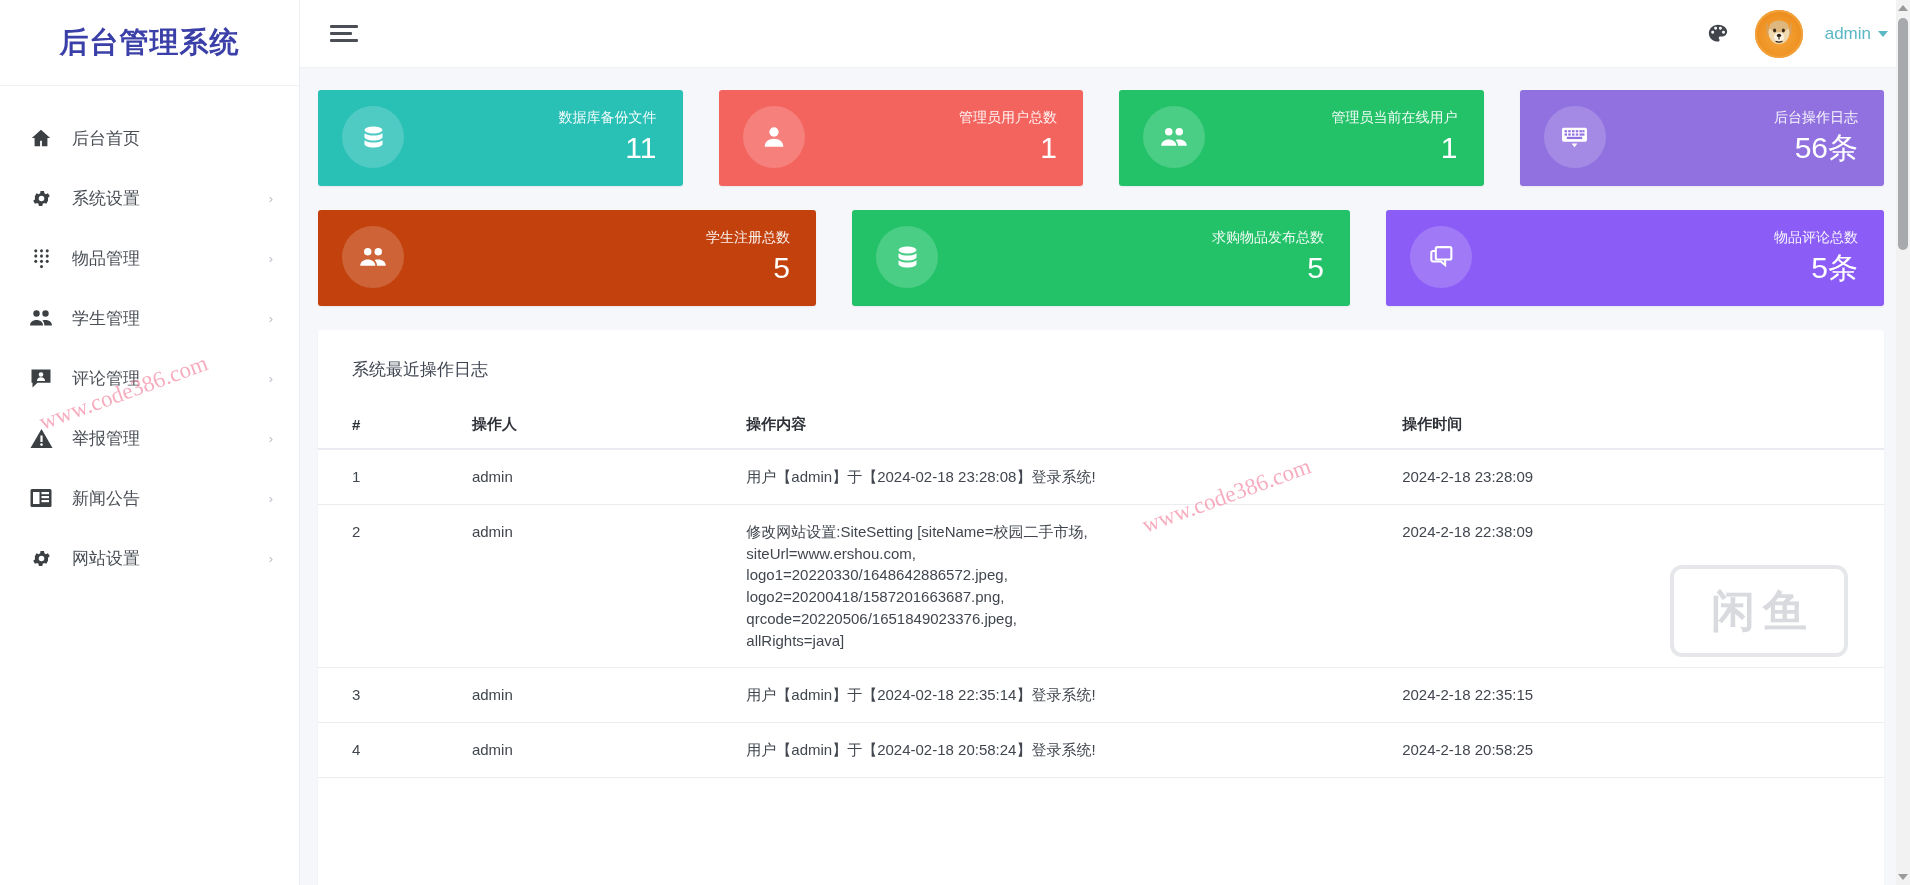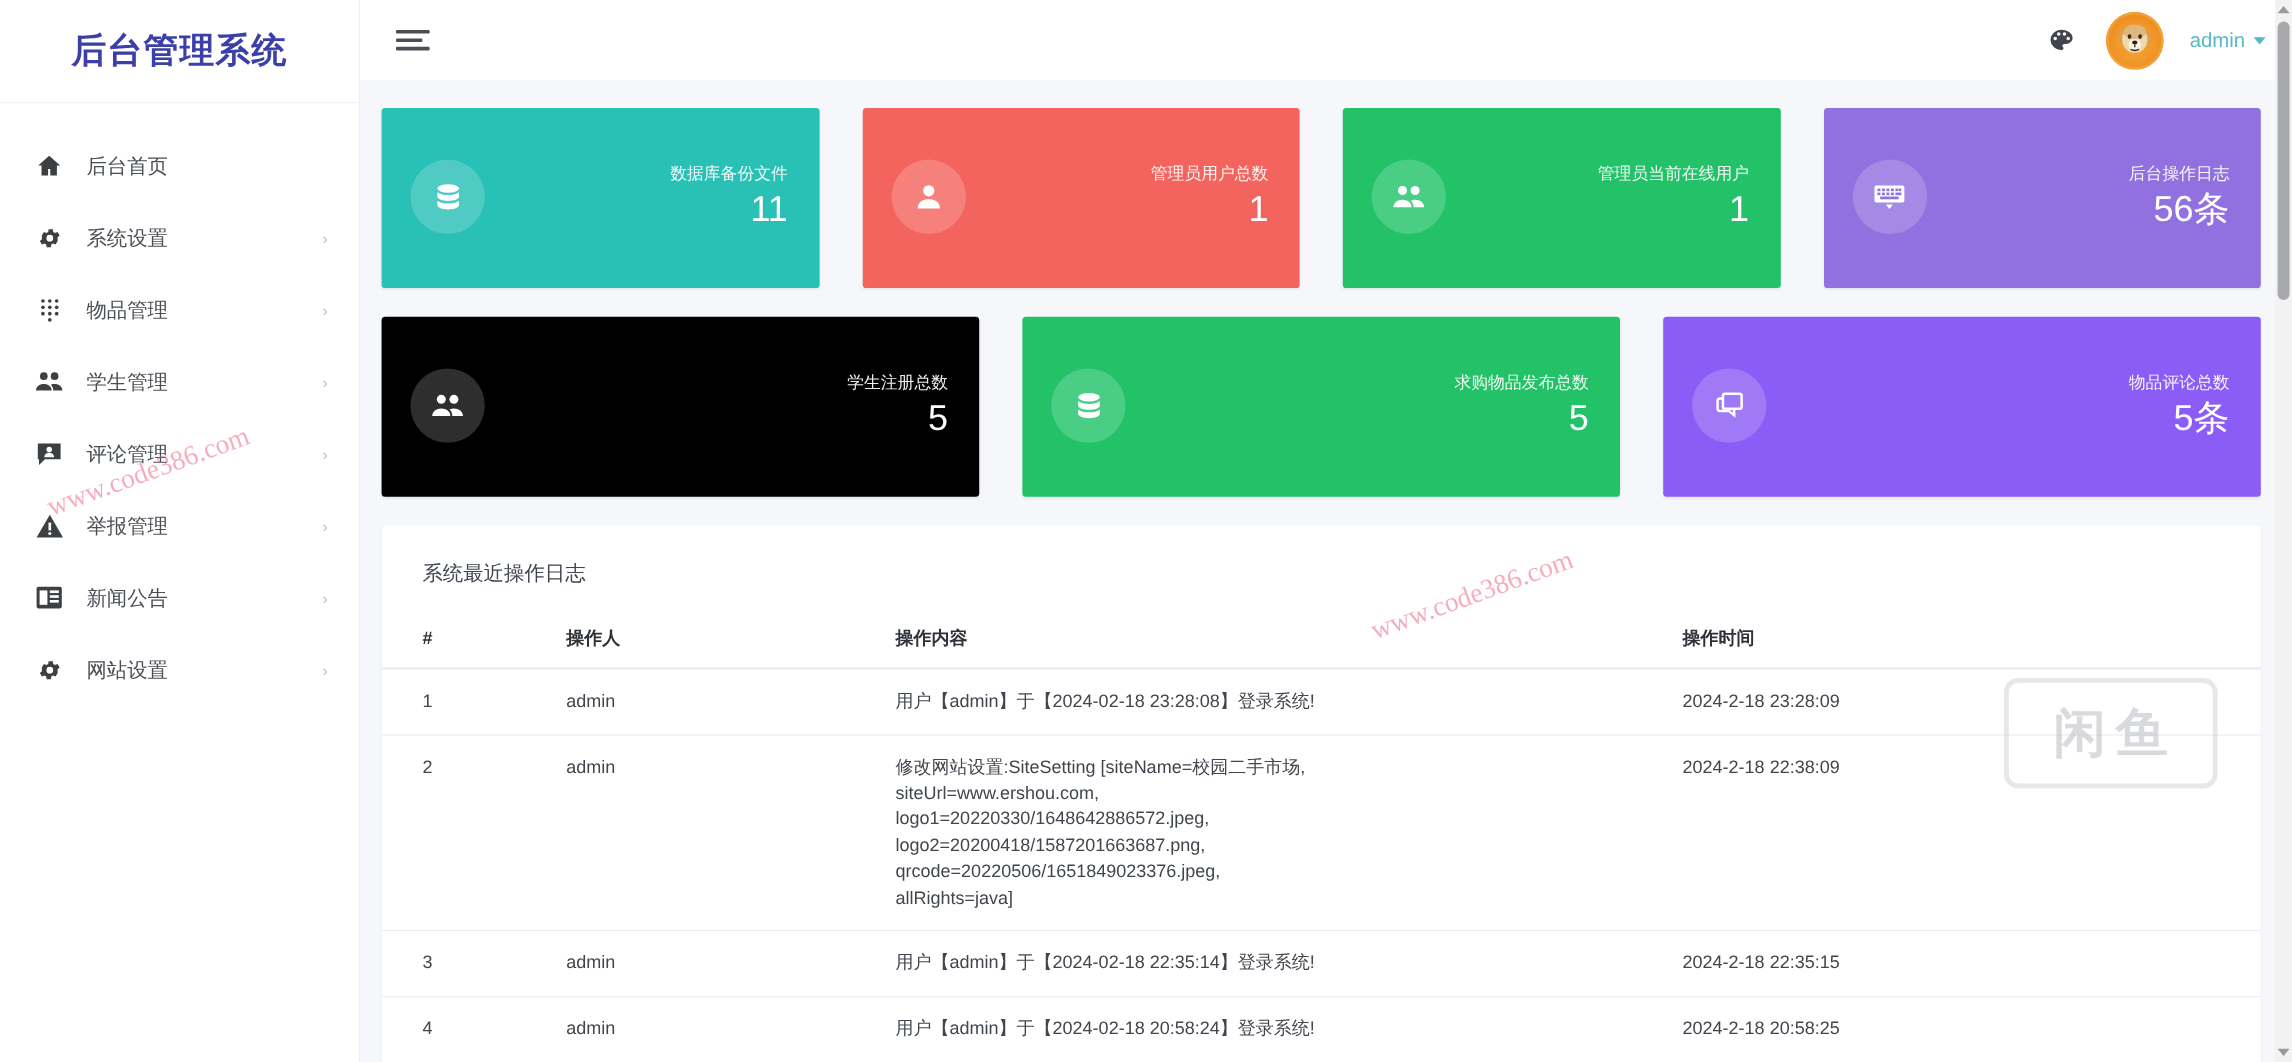--- a/index.html
+++ b/index.html
@@ -95,21 +95,21 @@
   }
 
   
   .content {
     padding: 22px 26px 0 18px;
     height: calc(885px - 68px);
     position: relative;
   }
   .cards-row { display: flex; gap: 36px; margin-bottom: 24px; }
   .stat-card {
-    flex: 1; height: 150px; border-radius: 3px;
+    flex: 1; height: 96px; border-radius: 3px;
     display: flex; align-items: center;
     padding: 0 26px 2px 24px;
     color: #fff; cursor: pointer;
     box-shadow: 0 1px 2px rgba(0,0,0,0.06);
     gap: 44px;
   }
   .stat-ico-wrap {
     width: 62px; height: 62px; border-radius: 50%;
     background: rgba(255,255,255,0.18);
     display: flex; align-items: center; justify-content: center;
@@ -406,21 +406,21 @@
           <div class="stat-text">
             <div class="stat-label">后台操作日志</div>
             <div class="stat-value">56条</div>
           </div>
         </div>
 
       </div>
 
       <div class="cards-row">
 
-        <div class="stat-card" style="background:#000000">
+        <div class="stat-card" style="background:#c2410c">
           <div class="stat-ico-wrap">
             <svg width="28" height="22" viewBox="0 0 24 18" fill="#fff">
               <circle cx="7.5" cy="4.5" r="3.2"></circle>
                 <circle cx="16.5" cy="4.5" r="3.2"></circle>
               <path d="M1 16.5c0-3.3 2.9-5.4 6.5-5.4s6.5 2.1 6.5 5.4z"></path>
               <path d="M13.4 11.6c1-.4 2-.5 3.1-.5 3.6 0 6.5 2.1 6.5 5.4h-7.6c0-1.9-.8-3.6-2-4.9z"></path>
             </svg>
           </div>
           <div class="stat-text">
             <div class="stat-label">学生注册总数</div>

